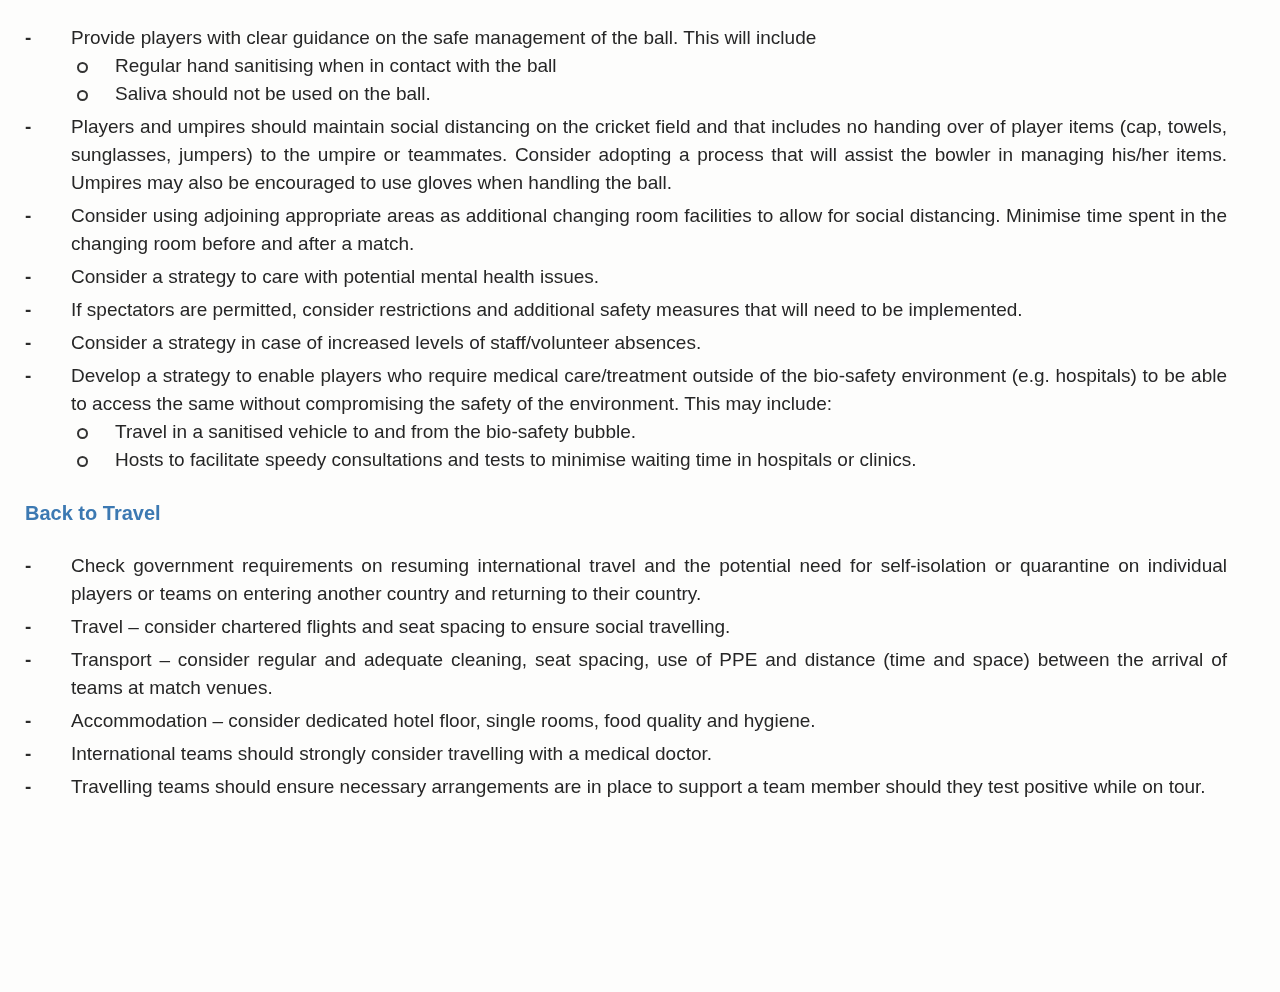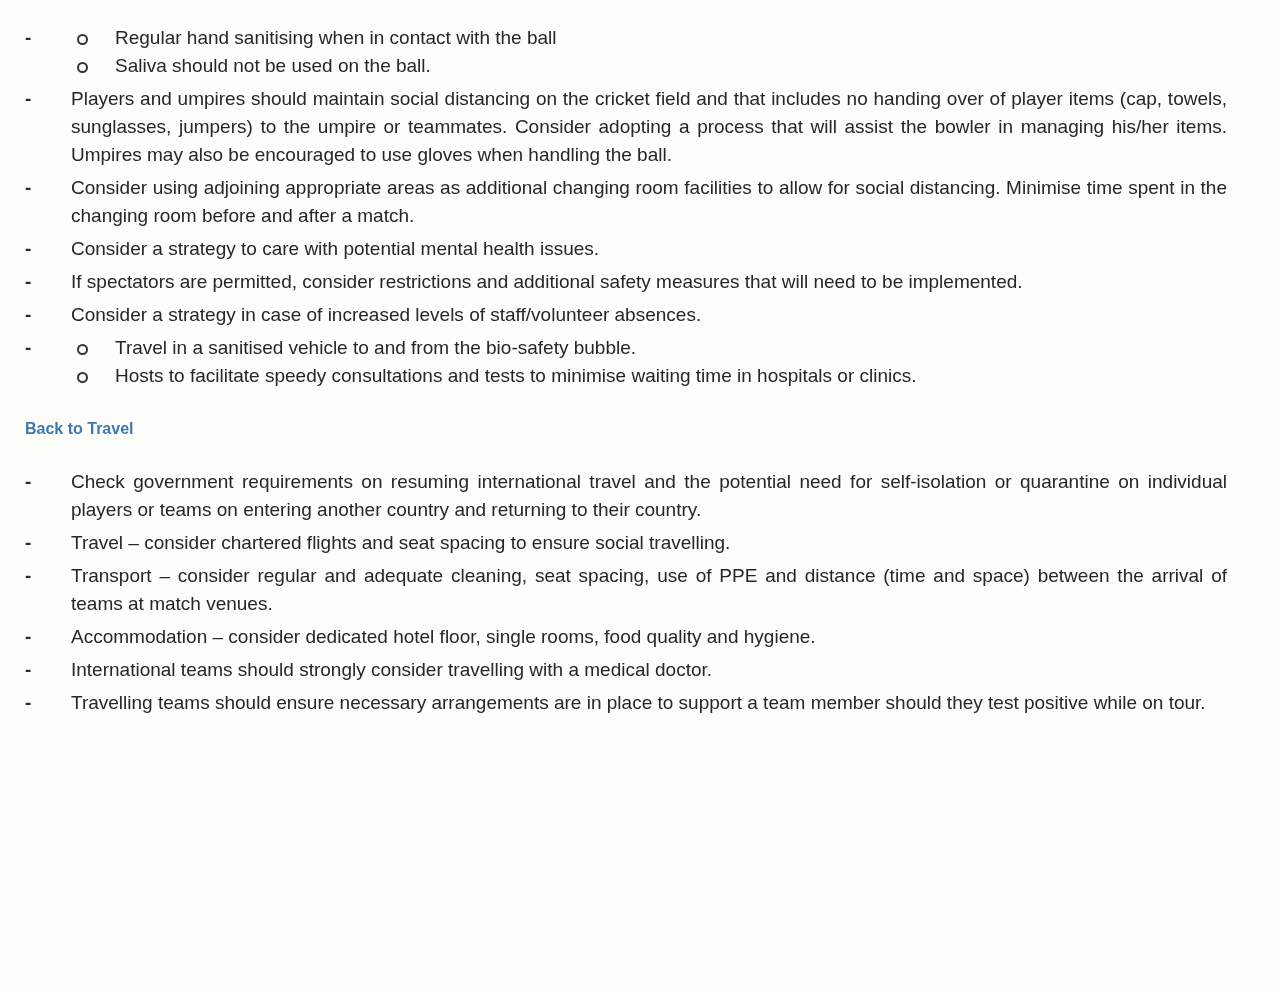--- a/index.html
+++ b/index.html
@@ -52,33 +52,34 @@
     width: 7px;
     height: 7px;
     border: 2px solid #333333;
     border-radius: 50%;
   }
   .sub-text {
     flex: 1;
   }
   .section-heading {
     font-weight: 700;
-    font-size: 16px;
+    font-size: 20px;
     margin: 25px 0 25px 0;
     cursor: pointer;
   }
 </style>
 </head>
 <body>
 
 <main class="page">
   <div class="content">
       <div class="bullet-item">
         <span class="dash-marker">-</span>
         <div class="bullet-body">
+          <div class="bullet-text">Provide players with clear guidance on the safe management of the ball. This will include</div>
           <div class="sub-item">
             <span class="sub-marker-col">
               <span class="circle"></span>
             </span>
             <div class="sub-text">Regular hand sanitising when in contact with the ball</div>
           </div>
           <div class="sub-item">
             <span class="sub-marker-col">
               <span class="circle"></span>
             </span>
@@ -112,20 +113,21 @@
       </div>
       <div class="bullet-item">
         <span class="dash-marker">-</span>
         <div class="bullet-body">
           <div class="bullet-text">Consider a strategy in case of increased levels of staff/volunteer absences.</div>
         </div>
       </div>
       <div class="bullet-item">
         <span class="dash-marker">-</span>
         <div class="bullet-body">
+          <div class="bullet-text">Develop a strategy to enable players who require medical care/treatment outside of the bio-safety environment (e.g. hospitals) to be able to access the same without compromising the safety of the environment. This may include:</div>
           <div class="sub-item">
             <span class="sub-marker-col">
               <span class="circle"></span>
             </span>
             <div class="sub-text">Travel in a sanitised vehicle to and from the bio-safety bubble.</div>
           </div>
           <div class="sub-item">
             <span class="sub-marker-col">
               <span class="circle"></span>
             </span>

